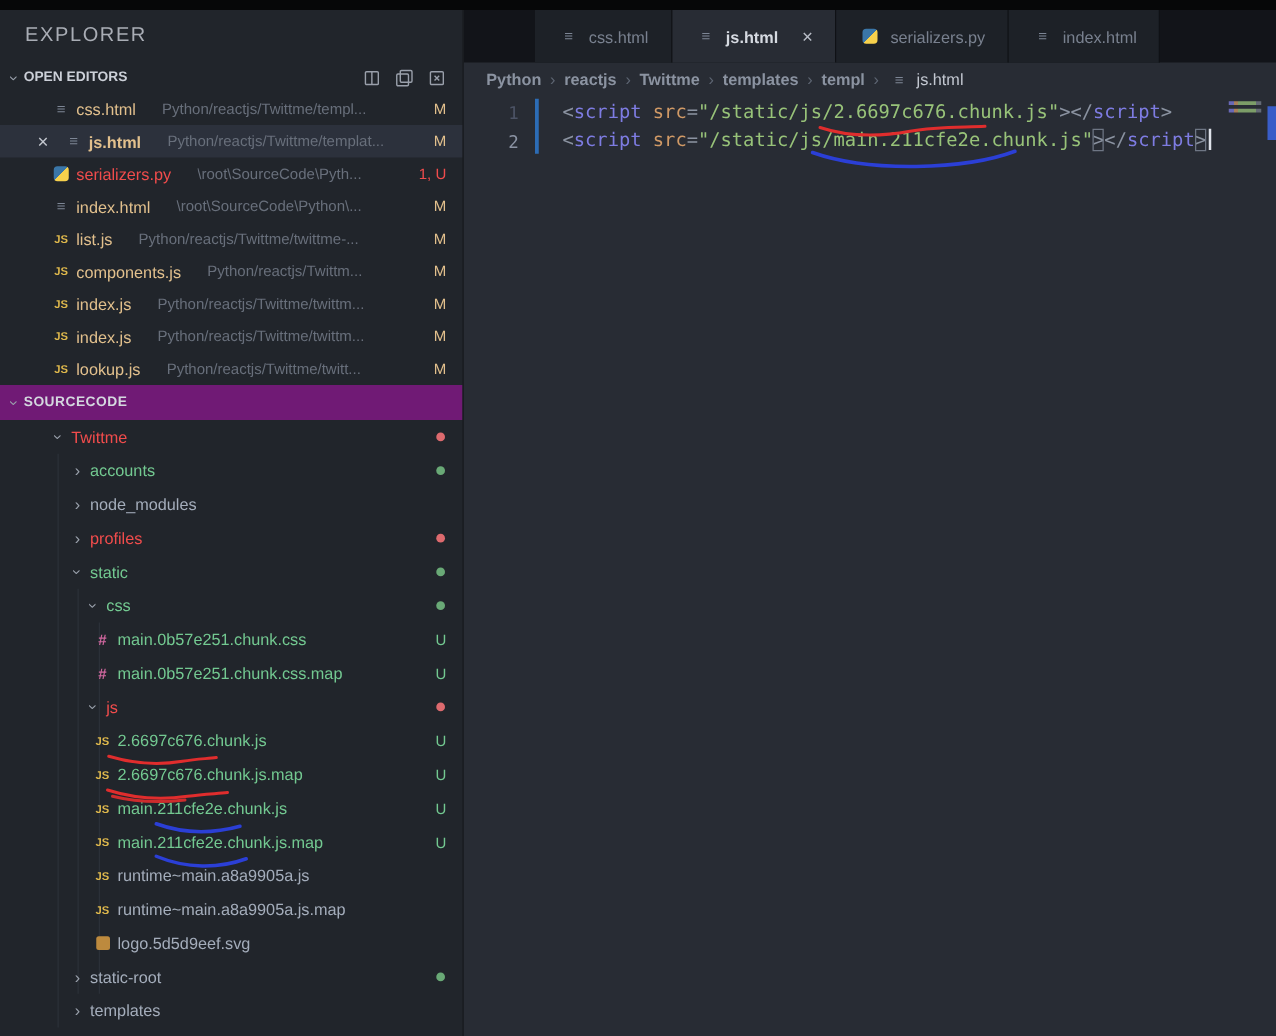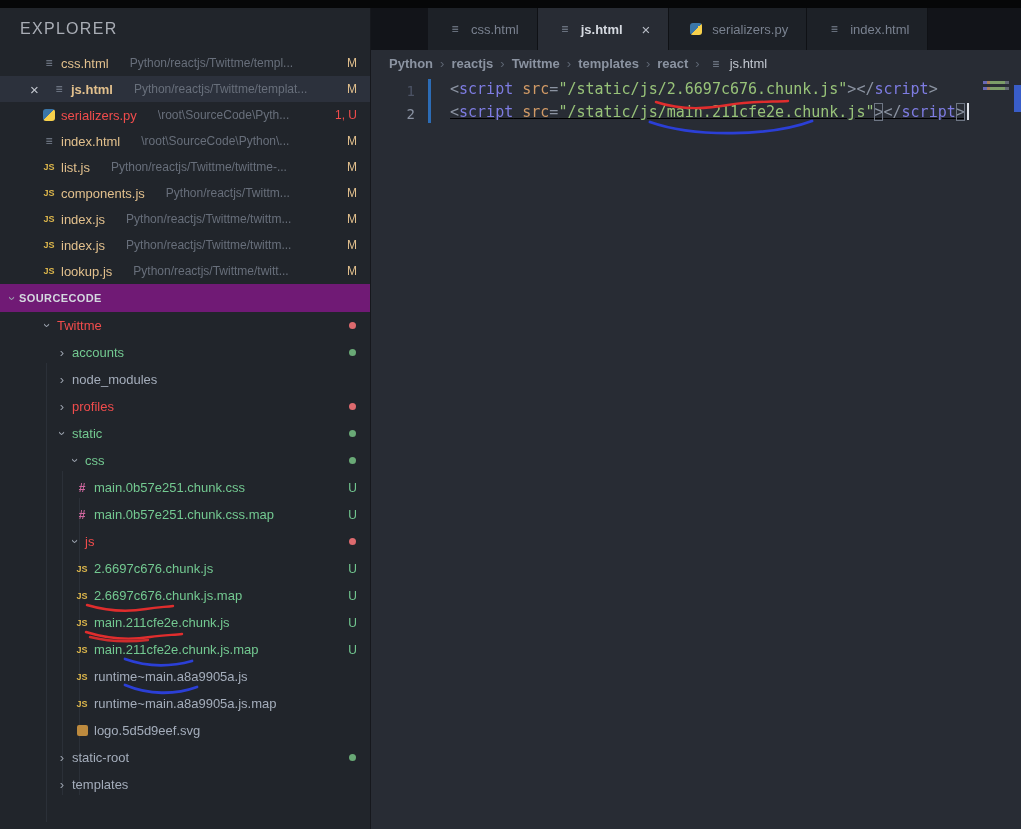--- a/index.html
+++ b/index.html
@@ -59,21 +59,21 @@
   .crumbs { height:27px; display:flex; align-items:center; padding-left:18px; font-size:13px; color:#8b93a1; gap:7px; flex:none; }
   .crumb { cursor:pointer;font-weight:bold; }
   .crumb-sep { color:#5d6572; font-size:13px; }
   .crumb-file { color:#c3c8d1; display:flex; align-items:center; gap:5px; cursor:pointer; }
 
   .code { position:relative; flex:1; font-family:"DejaVu Sans Mono","Liberation Mono",monospace; font-size:15px; line-height:23px; }
   .gutter-num { position:absolute; left:0; width:44px; text-align:right; font-size:14px; color:#4c5365; }
   .g1 { top:3px; } .g2 { top:26px; color:#8b93a3; }
   .gitbar { position:absolute; left:57px; top:2px; width:3px; height:44px; background:#2c6cb5; }
   .code-line { position:absolute; left:79px; white-space:pre; }
-  .l1 { top:1px; } .l2 { top:24px;text-decoration:underline; }
+  .l1 { top:1px; } .l2 { top:24px; }
   .t-p { color:#8b93a1; } .t-tag { color:#7e7ce2;margin-top:28px; } .t-attr { color:#d19a66; } .t-str { color:#98c379; }
   .bx { outline:1px solid #6e7684; outline-offset:-1px; }
   .cursor { display:inline-block; width:2px; height:17px; background:#dfe3ea; vertical-align:-3px; margin-left:2px; }
 
   .minimap { position:absolute; top:4px; right:12px; width:26px; }
   .mm-line { height:3px; margin-bottom:3px;
     background:linear-gradient(90deg, rgba(126,124,226,.75) 0 15%, rgba(209,154,102,.75) 15% 28%, rgba(152,195,121,.75) 28% 85%, rgba(139,147,161,.6) 85% 100%); }
   .ruler-mark { position:absolute; top:8px; right:0; width:7px; height:27px; background:#3b63d8; opacity:.9; }
 
   
@@ -86,20 +86,38 @@
 
 <div class="titlebar"></div>
 
 <div class="main">
 
   <div class="sidebar">
     <div class="explorer-head">
       <span>EXPLORER</span>
     </div>
 
+    <div class="sect-head">
+      <span class="chev open">›</span>
+      <span>OPEN EDITORS</span>
+      <span class="oe-actions">
+        <svg class="act" viewBox="0 0 16 16">
+            <rect x="2.5" y="2.5" width="11" height="11" rx="1"></rect>
+            <line x1="8" y1="2.5" x2="8" y2="13.5"></line>
+          </svg>
+        <svg class="act" viewBox="0 0 16 16">
+            <rect x="4.5" y="1.5" width="10" height="10" rx="1"></rect>
+            <rect x="1.5" y="4.5" width="10" height="10" rx="1"></rect>
+          </svg>
+        <svg class="act" viewBox="0 0 16 16">
+            <rect x="2.5" y="2.5" width="11" height="11" rx="1"></rect>
+            <path d="M6 6l4 4M10 6l-4 4"></path>
+          </svg>
+      </span>
+    </div>
 
     <div class="oe-row">
       <span class="fi fi-html">≡</span>
       <span class="oe-name n-mod">css.html</span>
       <span class="oe-path">Python/reactjs/Twittme/templ...</span>
       <span class="badge badge-m">M</span>
     </div>
     <div class="oe-row selected">
       <span class="close-x">×</span>
       <span class="fi fi-html">≡</span>
@@ -276,21 +294,21 @@
 
     <div class="crumbs">
       <span class="crumb">Python</span>
       <span class="crumb-sep">›</span>
       <span class="crumb">reactjs</span>
       <span class="crumb-sep">›</span>
       <span class="crumb">Twittme</span>
       <span class="crumb-sep">›</span>
       <span class="crumb">templates</span>
       <span class="crumb-sep">›</span>
-      <span class="crumb">react</span>
+      <span class="crumb">templ</span>
       <span class="crumb-sep">›</span>
       <span class="crumb-file">
         <span class="fi fi-html">≡</span>
         <span>js.html</span>
       </span>
     </div>
 
     <div class="code">
       <span class="gutter-num g1">1</span>
       <span class="gutter-num g2">2</span>

